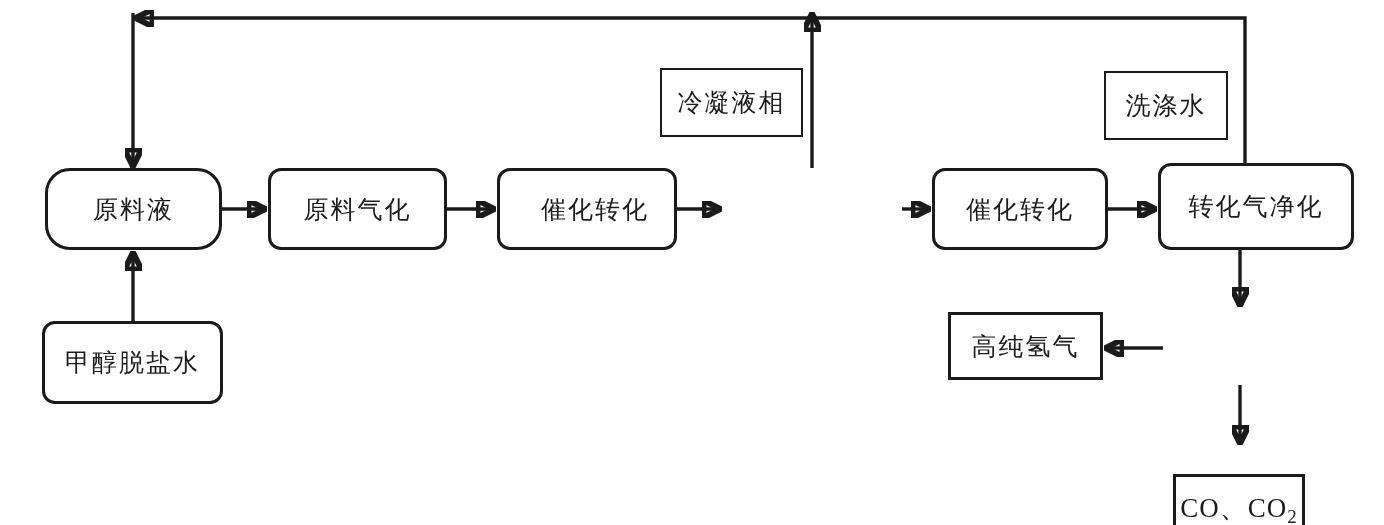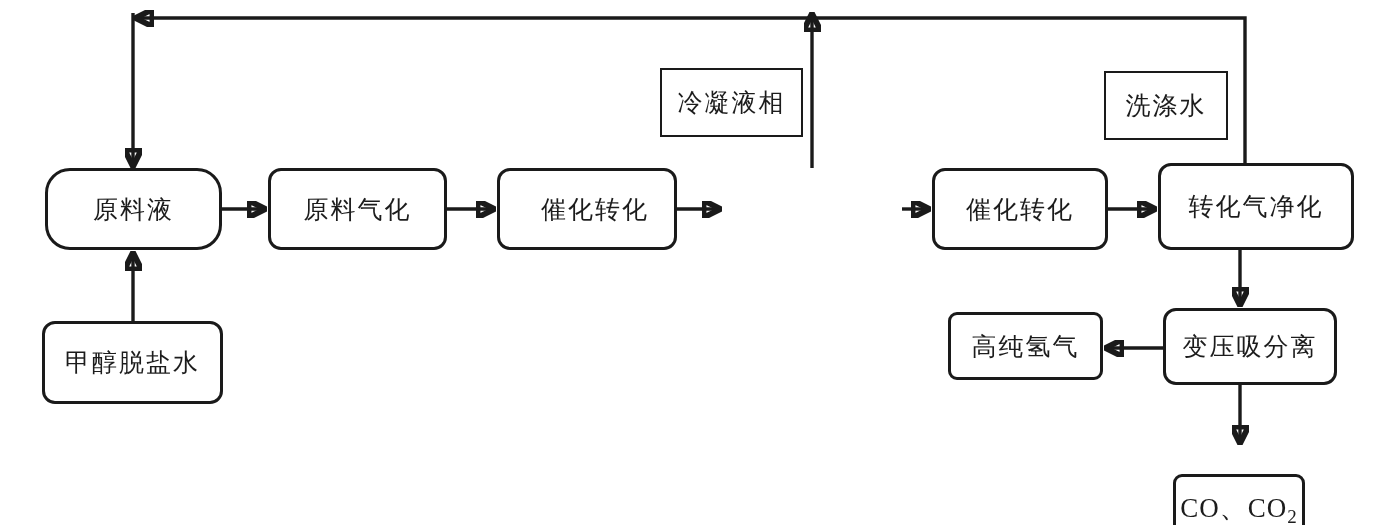--- a/index.html
+++ b/index.html
@@ -37,21 +37,21 @@
     display: flex;
     align-items: center;
     justify-content: center;
     font-size: 25px;
     letter-spacing: 2px;
     text-align: right;
     line-height: 1;
   }
   .rounded { border-radius: 13px; }
   .tag { border-width: 2px; }
-  .io { border-width: 3px; border-radius: 9px; }
+  .io { border-width: 3px; }
   .co-text { letter-spacing: 1px; font-size: 27px; }
   .co-text sub { font-size: 19px; line-height: 0; }
 </style>
 </head>
 <body>
 
 <div id="stage">
 
   <svg id="connectors" viewBox="0 0 1384 525" xmlns="http://www.w3.org/2000/svg">
     <defs>
@@ -107,23 +107,20 @@
   </div>
 
   <div class="node tag" style="left:1104px; top:71px; width:124px; height:69px;">
     <span>洗涤水</span>
   </div>
 
   <div class="node rounded" style="left:42px; top:321px; width:181px; height:83px;">
     <span>甲醇脱盐水</span>
   </div>
 
-  <div class="node rounded" style="left:1163px; top:308px; width:174px; height:77px;">
-    <span>变压吸分离</span>
-  </div>
 
   <div class="node io" style="left:948px; top:312px; width:155px; height:68px;">
     <span>高纯氢气</span>
   </div>
 
   <div class="node io" style="left:1173px; top:446px; width:132px; height:69px;margin-top:28px;">
     <span class="co-text"><span>CO、CO</span><sub>2</sub></span>
   </div>
 
 </div>

